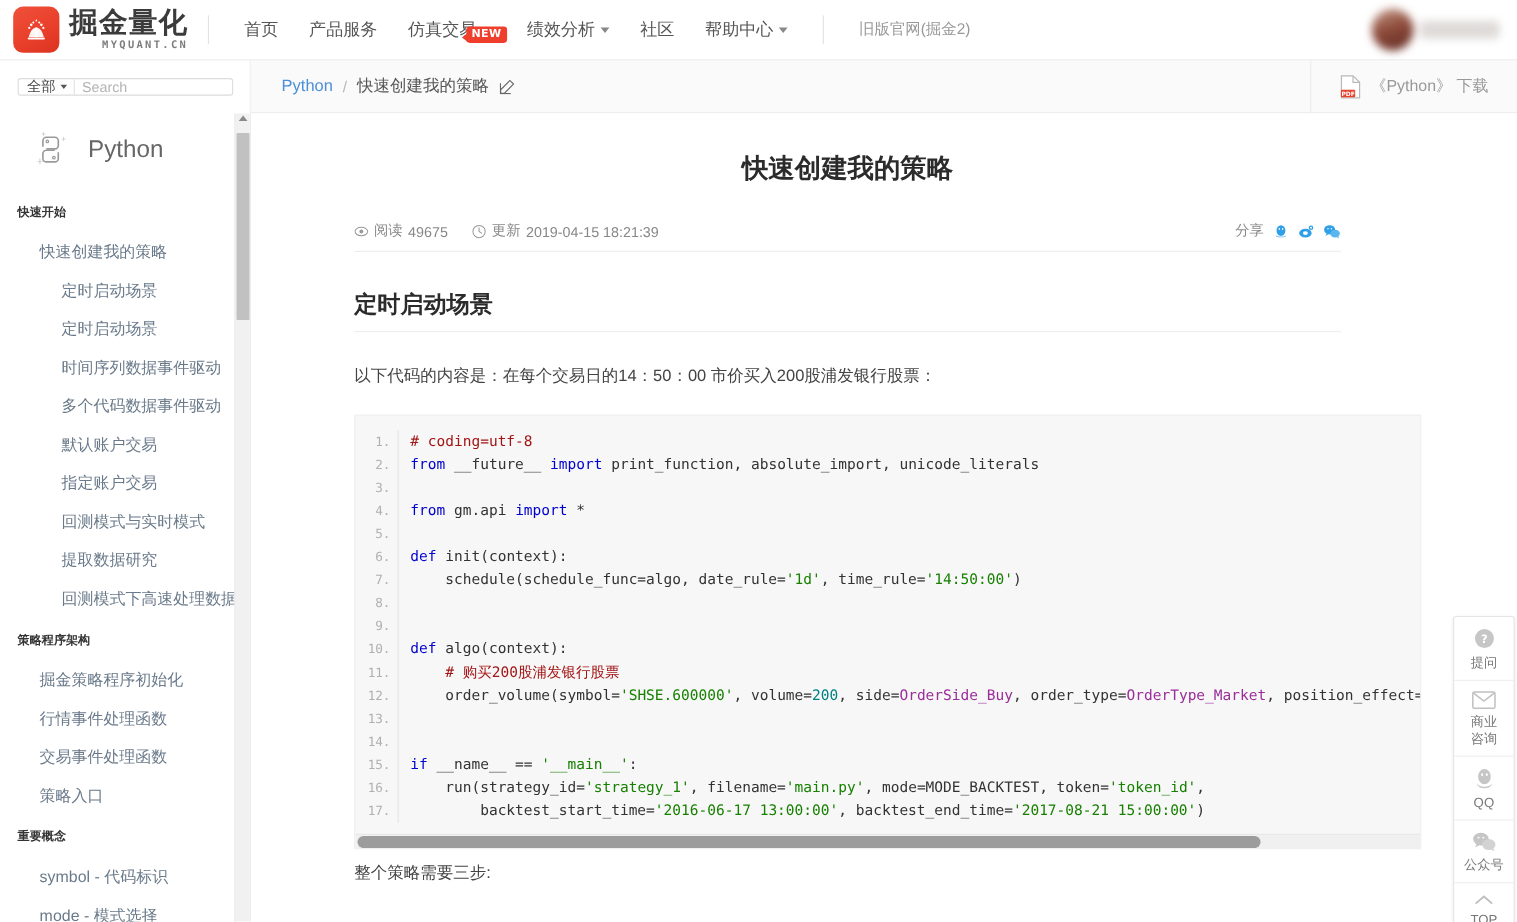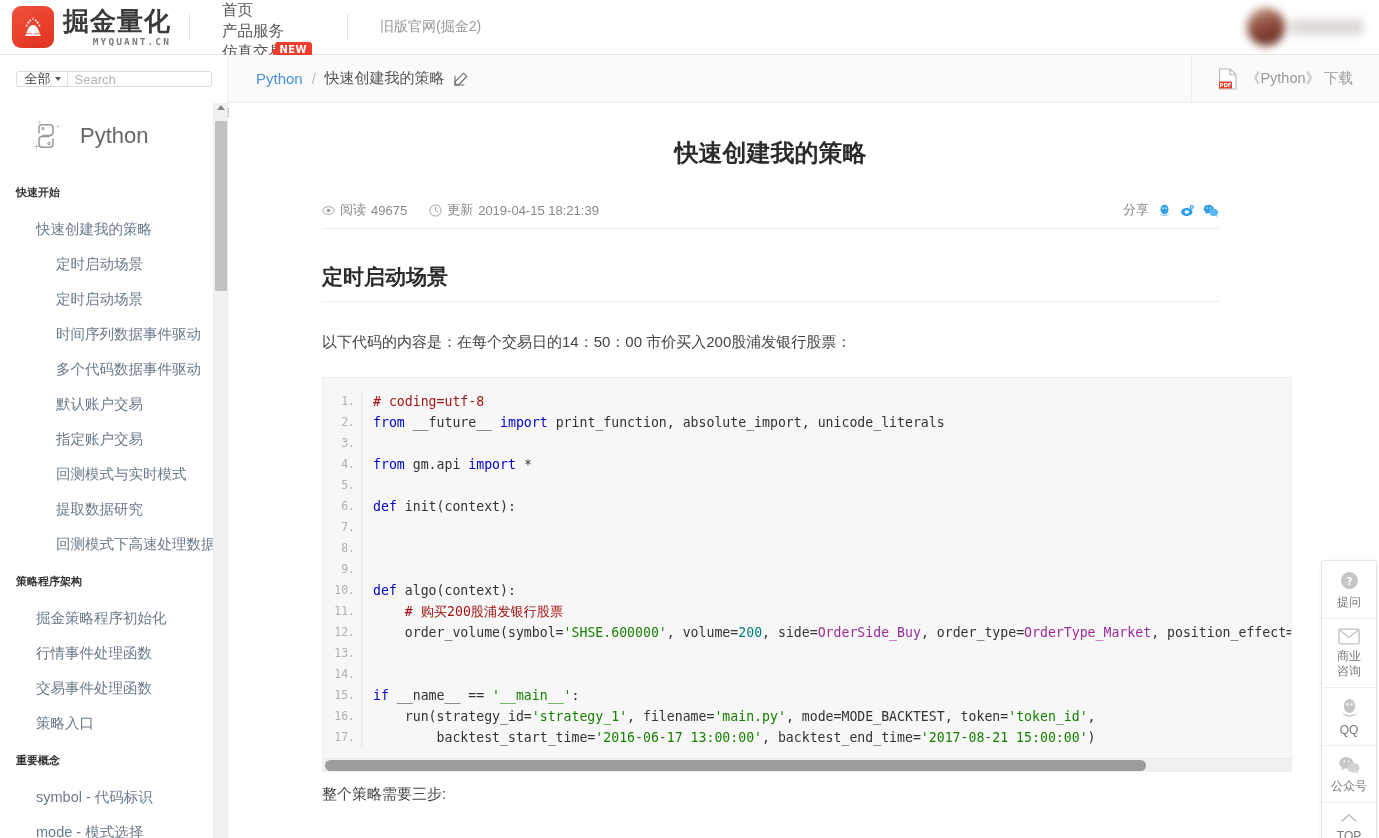--- a/index.html
+++ b/index.html
@@ -33,30 +33,30 @@
     letter-spacing: 1px; font-family: "DejaVu Sans", sans-serif;
   }
   .logo-en {
     font-size: 9.5px; color: #7d7d7d; letter-spacing: 2.1px;
     margin-top: 3px; font-weight: 700;
     font-family: "DejaVu Sans Mono", monospace;
   }
   .nav-sep {
     width: 1px; height: 26px; background: #e2e2e2; margin: 0 18px;
   }
-  .nav { display: flex; align-items: flex-start; height: 100%; flex-direction: column; }
+  .nav { display: flex; align-items: center; height: 100%; }
   .nav-item {
     position: relative;
     font-size: 15.5px; color: #555;
     padding: 0 14px; height: 100%;
     display: flex; align-items: center; cursor: pointer;
     white-space: nowrap;
   }
   .badge-new {
-    position: absolute; top: 0; right: -14px;
+    position: absolute; top: 24px; right: -14px;
     background: #ef3e2c; color: #fff;
     font-size: 10px; font-weight: 700;
     padding: 2px 5px 2px 5px; border-radius: 3px;
     letter-spacing: .4px; font-family: "DejaVu Sans", sans-serif;
   }
   .badge-new::before {
     content: ""; position: absolute;
     left: -4px; top: 6px;
     border-top: 4px solid transparent;
     border-bottom: 4px solid transparent;
@@ -509,21 +509,21 @@
     <div class="para">以下代码的内容是：在每个交易日的14：50：00 市价买入200股浦发银行股票：</div>
 
     <div class="codewrap">
       <div class="codeinner" id="code-host">
           <div class="codeline"><span class="lno">1.</span><span><span class="c-com"># coding=utf-8</span></span></div>
           <div class="codeline"><span class="lno">2.</span><span><span class="c-kw">from</span><span class="ctxt"> __future__ </span><span class="c-kw">import</span><span class="ctxt"> print_function, absolute_import, unicode_literals</span></span></div>
           <div class="codeline"><span class="lno">3.</span><span></span></div>
           <div class="codeline"><span class="lno">4.</span><span><span class="c-kw">from</span><span class="ctxt"> gm.api </span><span class="c-kw">import</span><span class="ctxt"> *</span></span></div>
           <div class="codeline"><span class="lno">5.</span><span></span></div>
           <div class="codeline"><span class="lno">6.</span><span><span class="c-kw">def</span><span class="ctxt"> init(context):</span></span></div>
-          <div class="codeline"><span class="lno">7.</span></div>
+          <div class="codeline"><span class="lno">7.</span><span><span class="ctxt">    schedule(schedule_func=algo, date_rule=</span><span class="c-str">'1d'</span><span class="ctxt">, time_rule=</span><span class="c-str">'14:50:00'</span><span class="ctxt">)</span></span></div>
           <div class="codeline"><span class="lno">8.</span><span></span></div>
           <div class="codeline"><span class="lno">9.</span><span></span></div>
           <div class="codeline"><span class="lno">10.</span><span><span class="c-kw">def</span><span class="ctxt"> algo(context):</span></span></div>
           <div class="codeline"><span class="lno">11.</span><span><span class="c-com">    # 购买200股浦发银行股票</span></span></div>
           <div class="codeline"><span class="lno">12.</span><span><span class="ctxt">    order_volume(symbol=</span><span class="c-str">'SHSE.600000'</span><span class="ctxt">, volume=</span><span class="c-num">200</span><span class="ctxt">, side=</span><span class="c-name">OrderSide_Buy</span><span class="ctxt">, order_type=</span><span class="c-name">OrderType_Market</span><span class="ctxt">, position_effect=</span></span></div>
           <div class="codeline"><span class="lno">13.</span><span></span></div>
           <div class="codeline"><span class="lno">14.</span><span></span></div>
           <div class="codeline"><span class="lno">15.</span><span><span class="c-kw">if</span><span class="ctxt"> __name__ == </span><span class="c-str">'__main__'</span><span class="ctxt">:</span></span></div>
           <div class="codeline"><span class="lno">16.</span><span><span class="ctxt">    run(strategy_id=</span><span class="c-str">'strategy_1'</span><span class="ctxt">, filename=</span><span class="c-str">'main.py'</span><span class="ctxt">, mode=MODE_BACKTEST, token=</span><span class="c-str">'token_id'</span><span class="ctxt">,</span></span></div>
           <div class="codeline"><span class="lno">17.</span><span><span class="ctxt">        backtest_start_time=</span><span class="c-str">'2016-06-17 13:00:00'</span><span class="ctxt">, backtest_end_time=</span><span class="c-str">'2017-08-21 15:00:00'</span><span class="ctxt">)</span></span></div>

